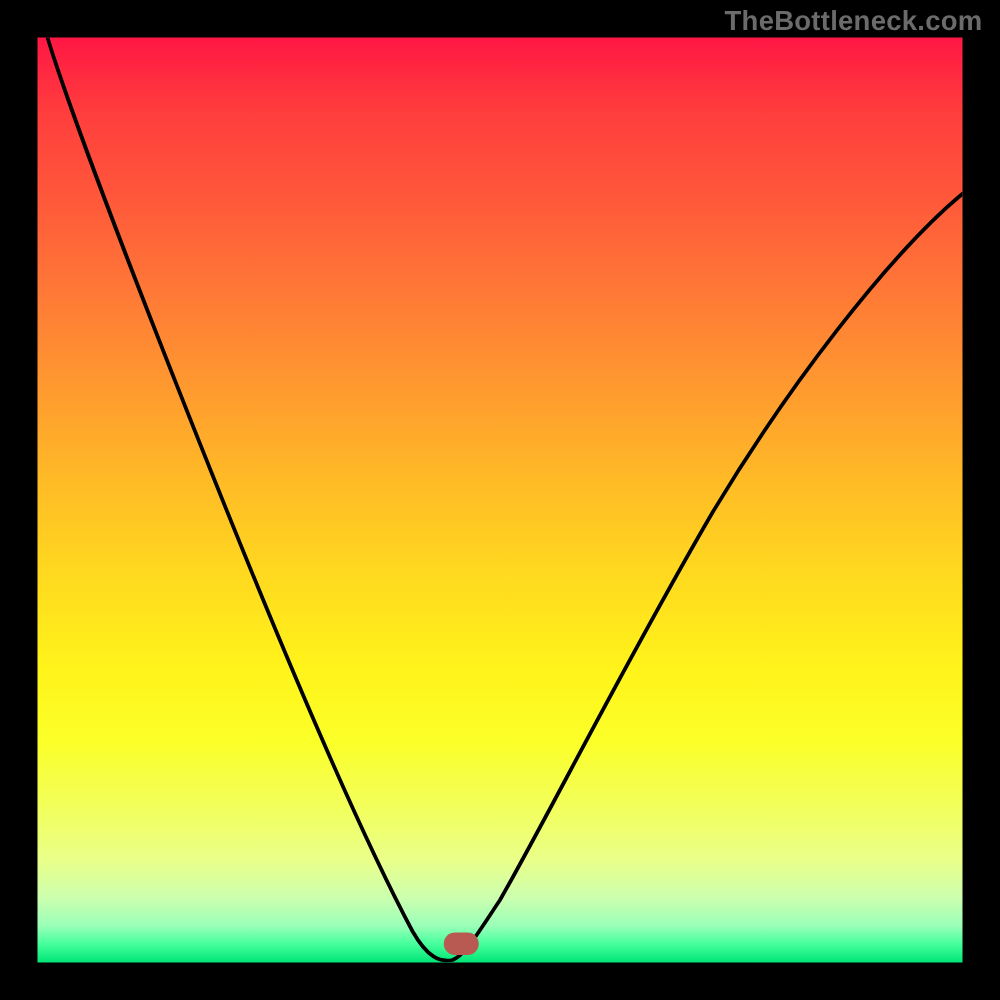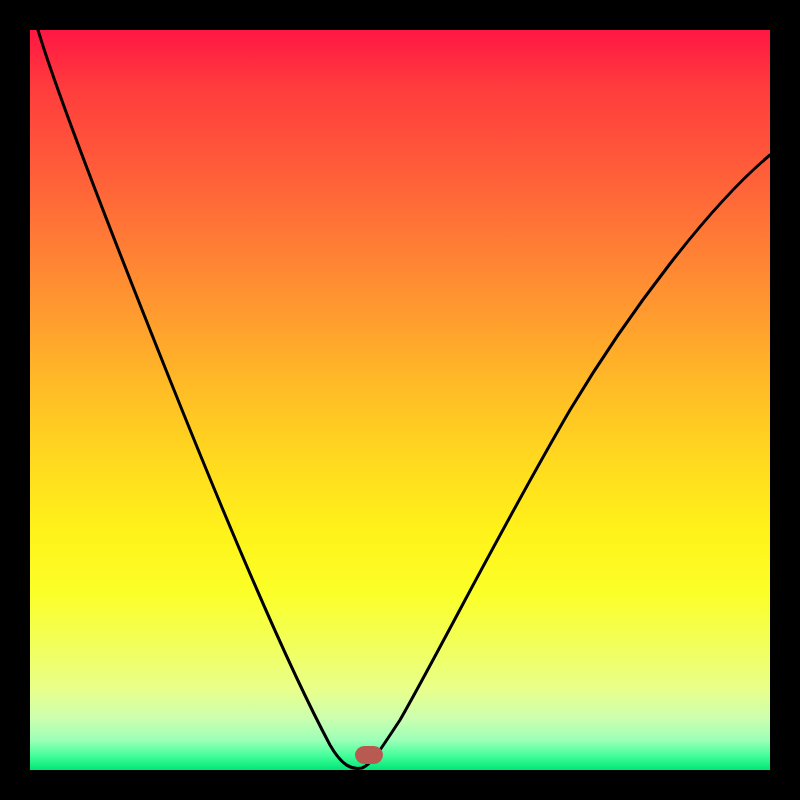--- a/index.html
+++ b/index.html
@@ -71,14 +71,15 @@
   <div class="plot-area">
 
     <svg class="curve" data-bind-attr="viewBox:curve_svg.viewBox" preserveAspectRatio="none" viewBox="0 0 740 740">
       <path data-bind-attr="d:curve_svg.path" fill="none" stroke="#000" stroke-width="3" stroke-linecap="round" d="M 8 0 C 20 40, 60 150, 140 350 C 200 500, 260 640, 300 715 C 312 736, 322 740, 332 738 C 342 734, 350 720, 370 690 C 410 620, 470 500, 540 380 C 600 280, 680 175, 740 125"></path>
     </svg>
 
     <div class="marker" data-bind-attr="style:marker.style" style="left:325px; top:716px; background:#b95a52;"></div>
 
   </div>
 
+  <div class="attribution" data-bind="attribution">TheBottleneck.com</div>
 
 </div>
 
 </body></html>

